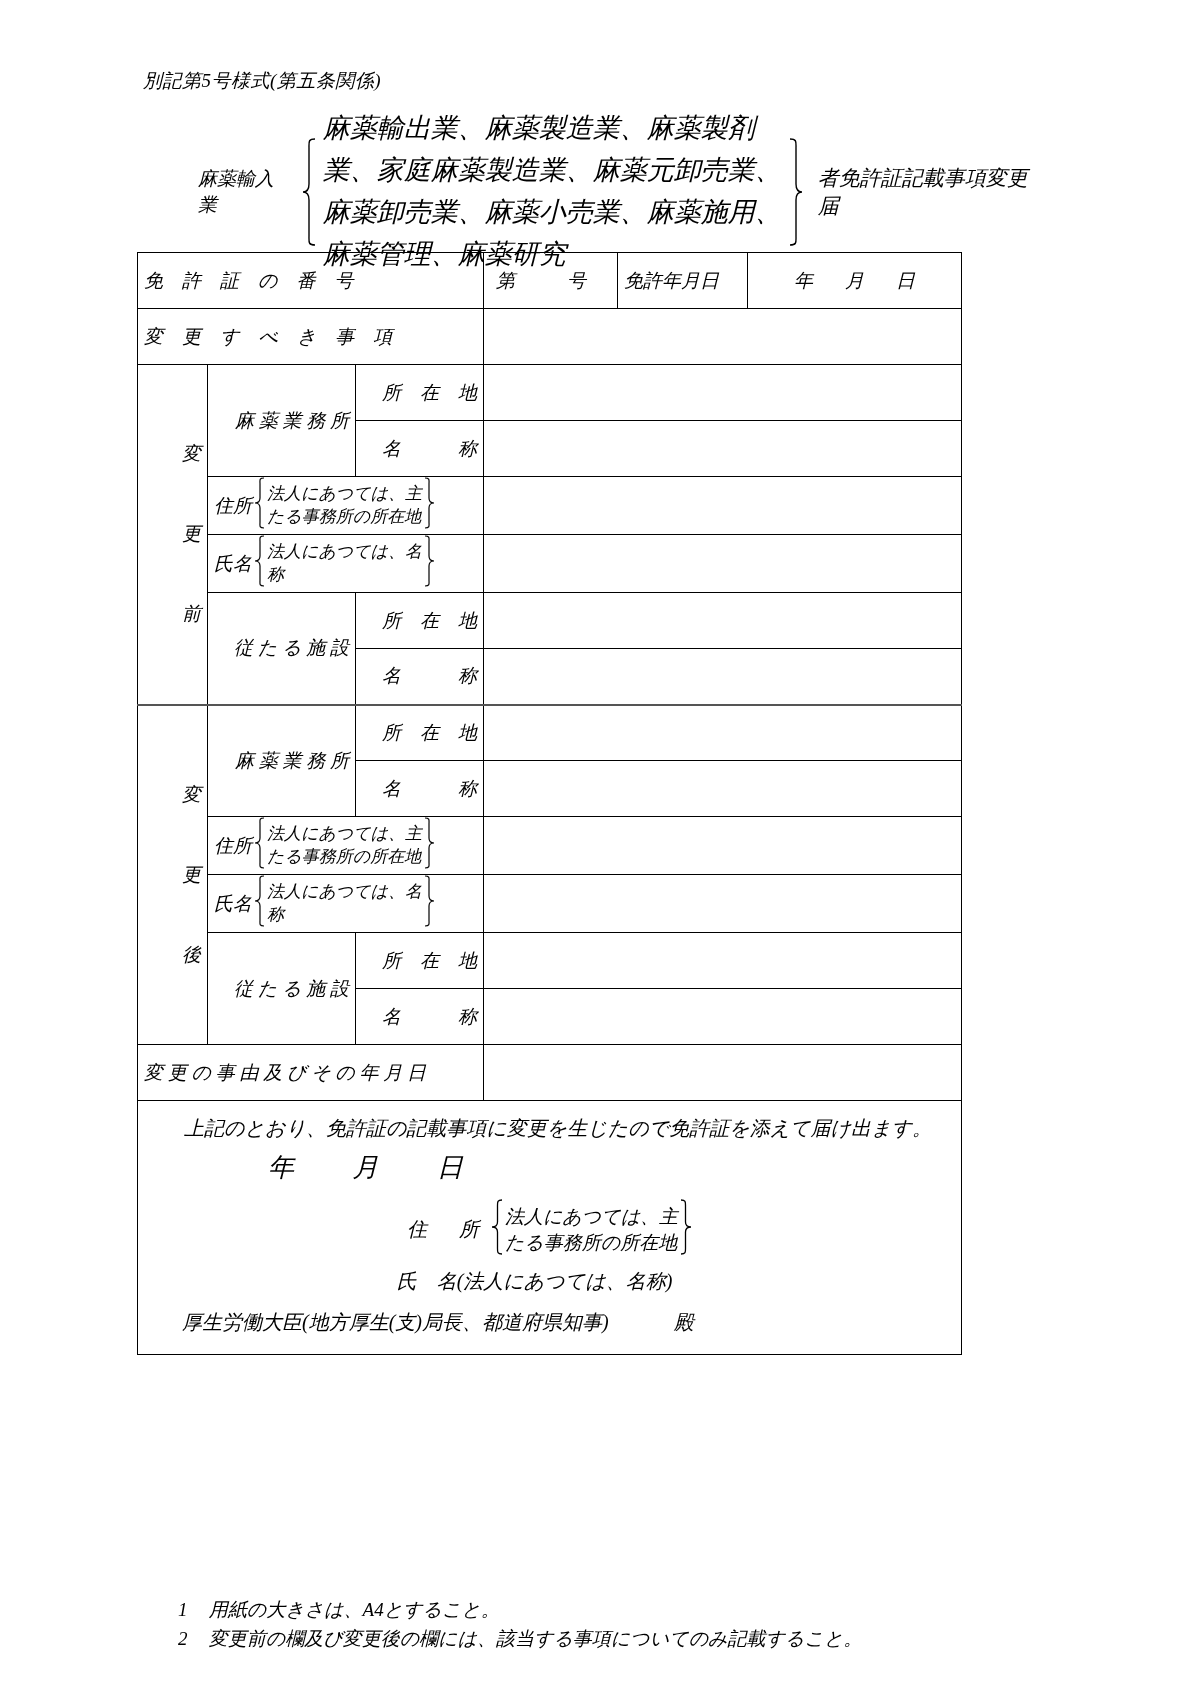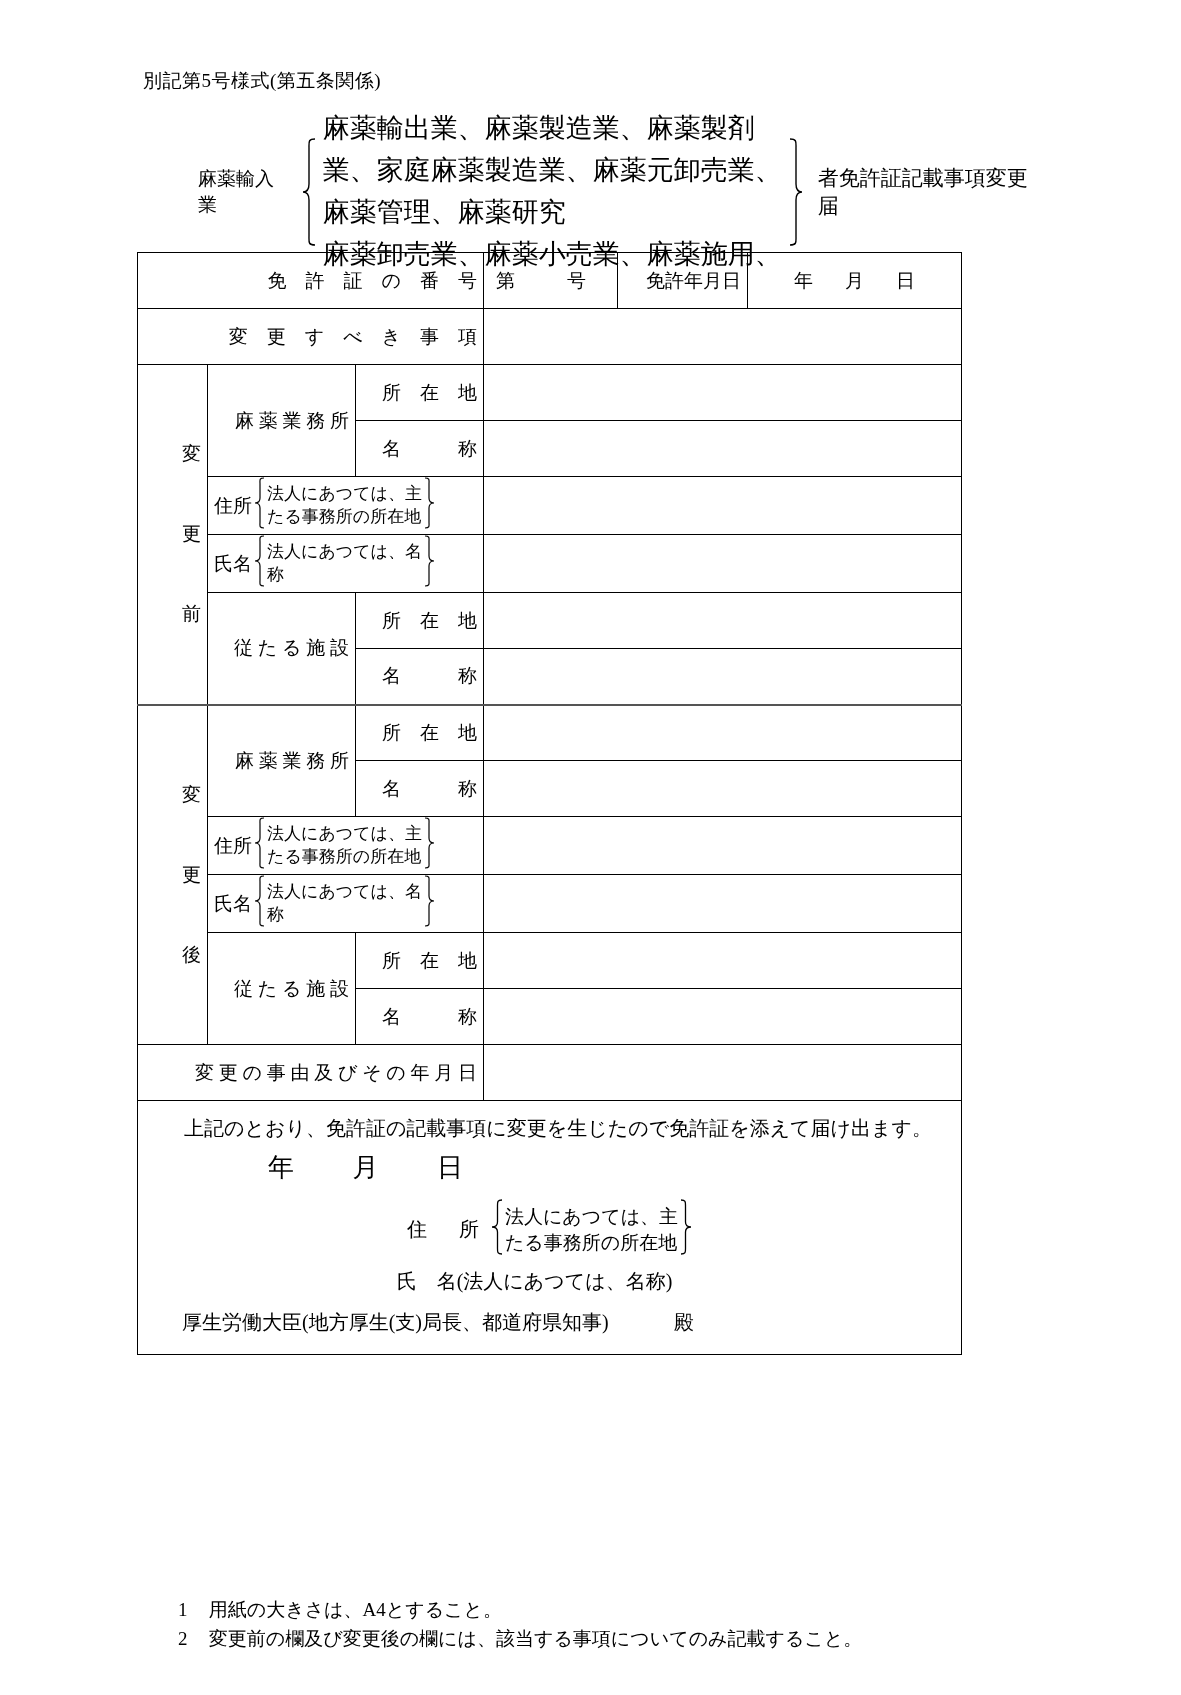--- a/index.html
+++ b/index.html
@@ -12,20 +12,21 @@
     height: 1695px;
     font-family: "Liberation Serif", "DejaVu Serif", serif;
     color: #000000;
     position: relative;
   }
   .page {
     position: relative;
     width: 1181px;
     height: 1330px;
     box-sizing: border-box;
+    font-style: italic;
   }
   .form-no {
     position: absolute;
     left: 143px;
     top: 68px;
     font-size: 19px;
     letter-spacing: 0.5px;
   }
   
   .title-row {
@@ -75,21 +76,21 @@
   }
   .tbl td {
     border: 1px solid #000;
     font-size: 19px;
     padding: 0 6px;
     vertical-align: middle;
     height: 56px;
     box-sizing: border-box;
   }
   .thick-top { border-top: 2px solid #555 !important; }
-  .center { text-align: right; }
+  .center { text-align: left; }
   .vcell {
     text-align: right;
     font-size: 19px;
   }
   .label-brace {
     display: flex;
     align-items: center;
     font-size: 19px;
   }
   .label-brace .lb-text {
@@ -170,22 +171,22 @@
     <div class="title-left">麻薬輸入業</div>
     <div class="brace-group">
       <div class="brace">
         <svg width="14" height="108" viewBox="0 0 14 108">
           <path d="M13 1 C6 1, 7 4, 7 10 L7 46 C7 52, 4 54, 1 54 C4 54, 7 56, 7 62 L7 98 C7 104, 6 107, 13 107" fill="none" stroke="#000" stroke-width="1.4"></path>
         </svg>
       </div>
       <div class="brace-content">
         <div>麻薬輸出業、麻薬製造業、麻薬製剤</div>
         <div>業、家庭麻薬製造業、麻薬元卸売業、</div>
+        <div>麻薬卸売業、麻薬小売業、麻薬施用、</div>
         <div>麻薬管理、麻薬研究</div>
-        <div>麻薬卸売業、麻薬小売業、麻薬施用、</div>
       </div>
       <div class="brace">
         <svg width="14" height="108" viewBox="0 0 14 108">
           <path d="M1 1 C8 1, 7 4, 7 10 L7 46 C7 52, 10 54, 13 54 C10 54, 7 56, 7 62 L7 98 C7 104, 8 107, 1 107" fill="none" stroke="#000" stroke-width="1.4"></path>
         </svg>
       </div>
     </div>
     <div class="title-right">者免許証記載事項変更届</div>
   </div>
 

